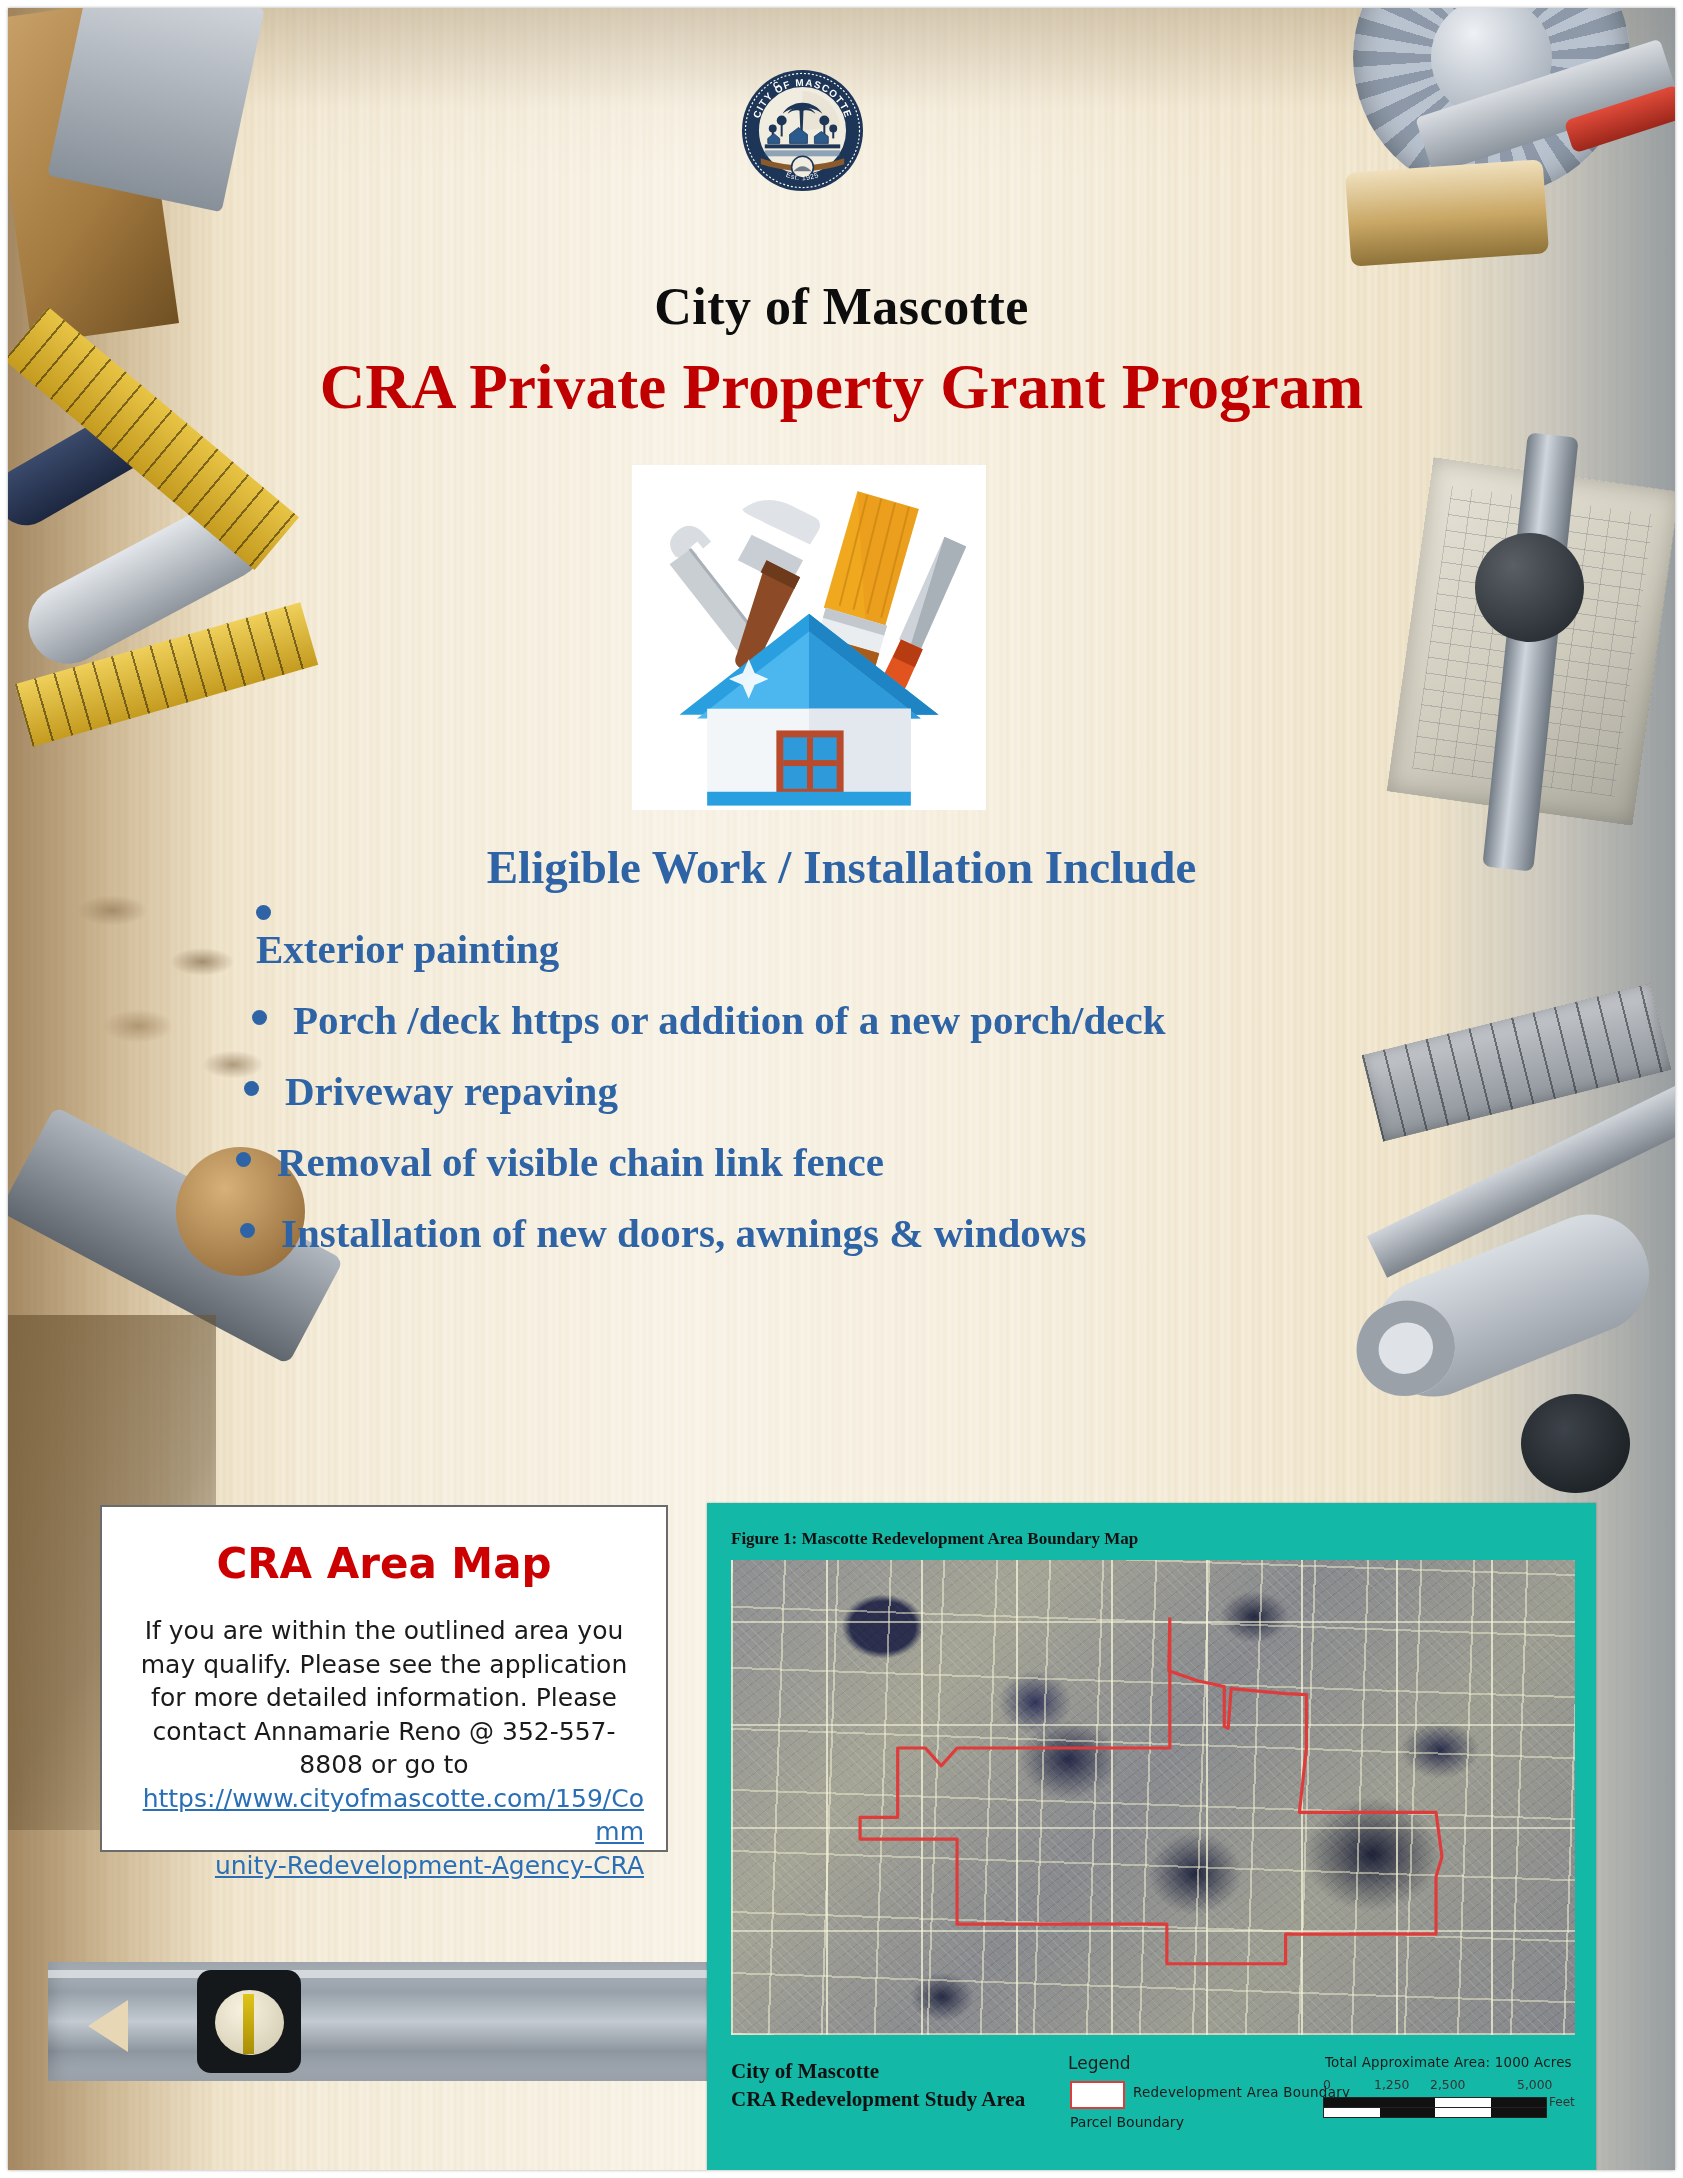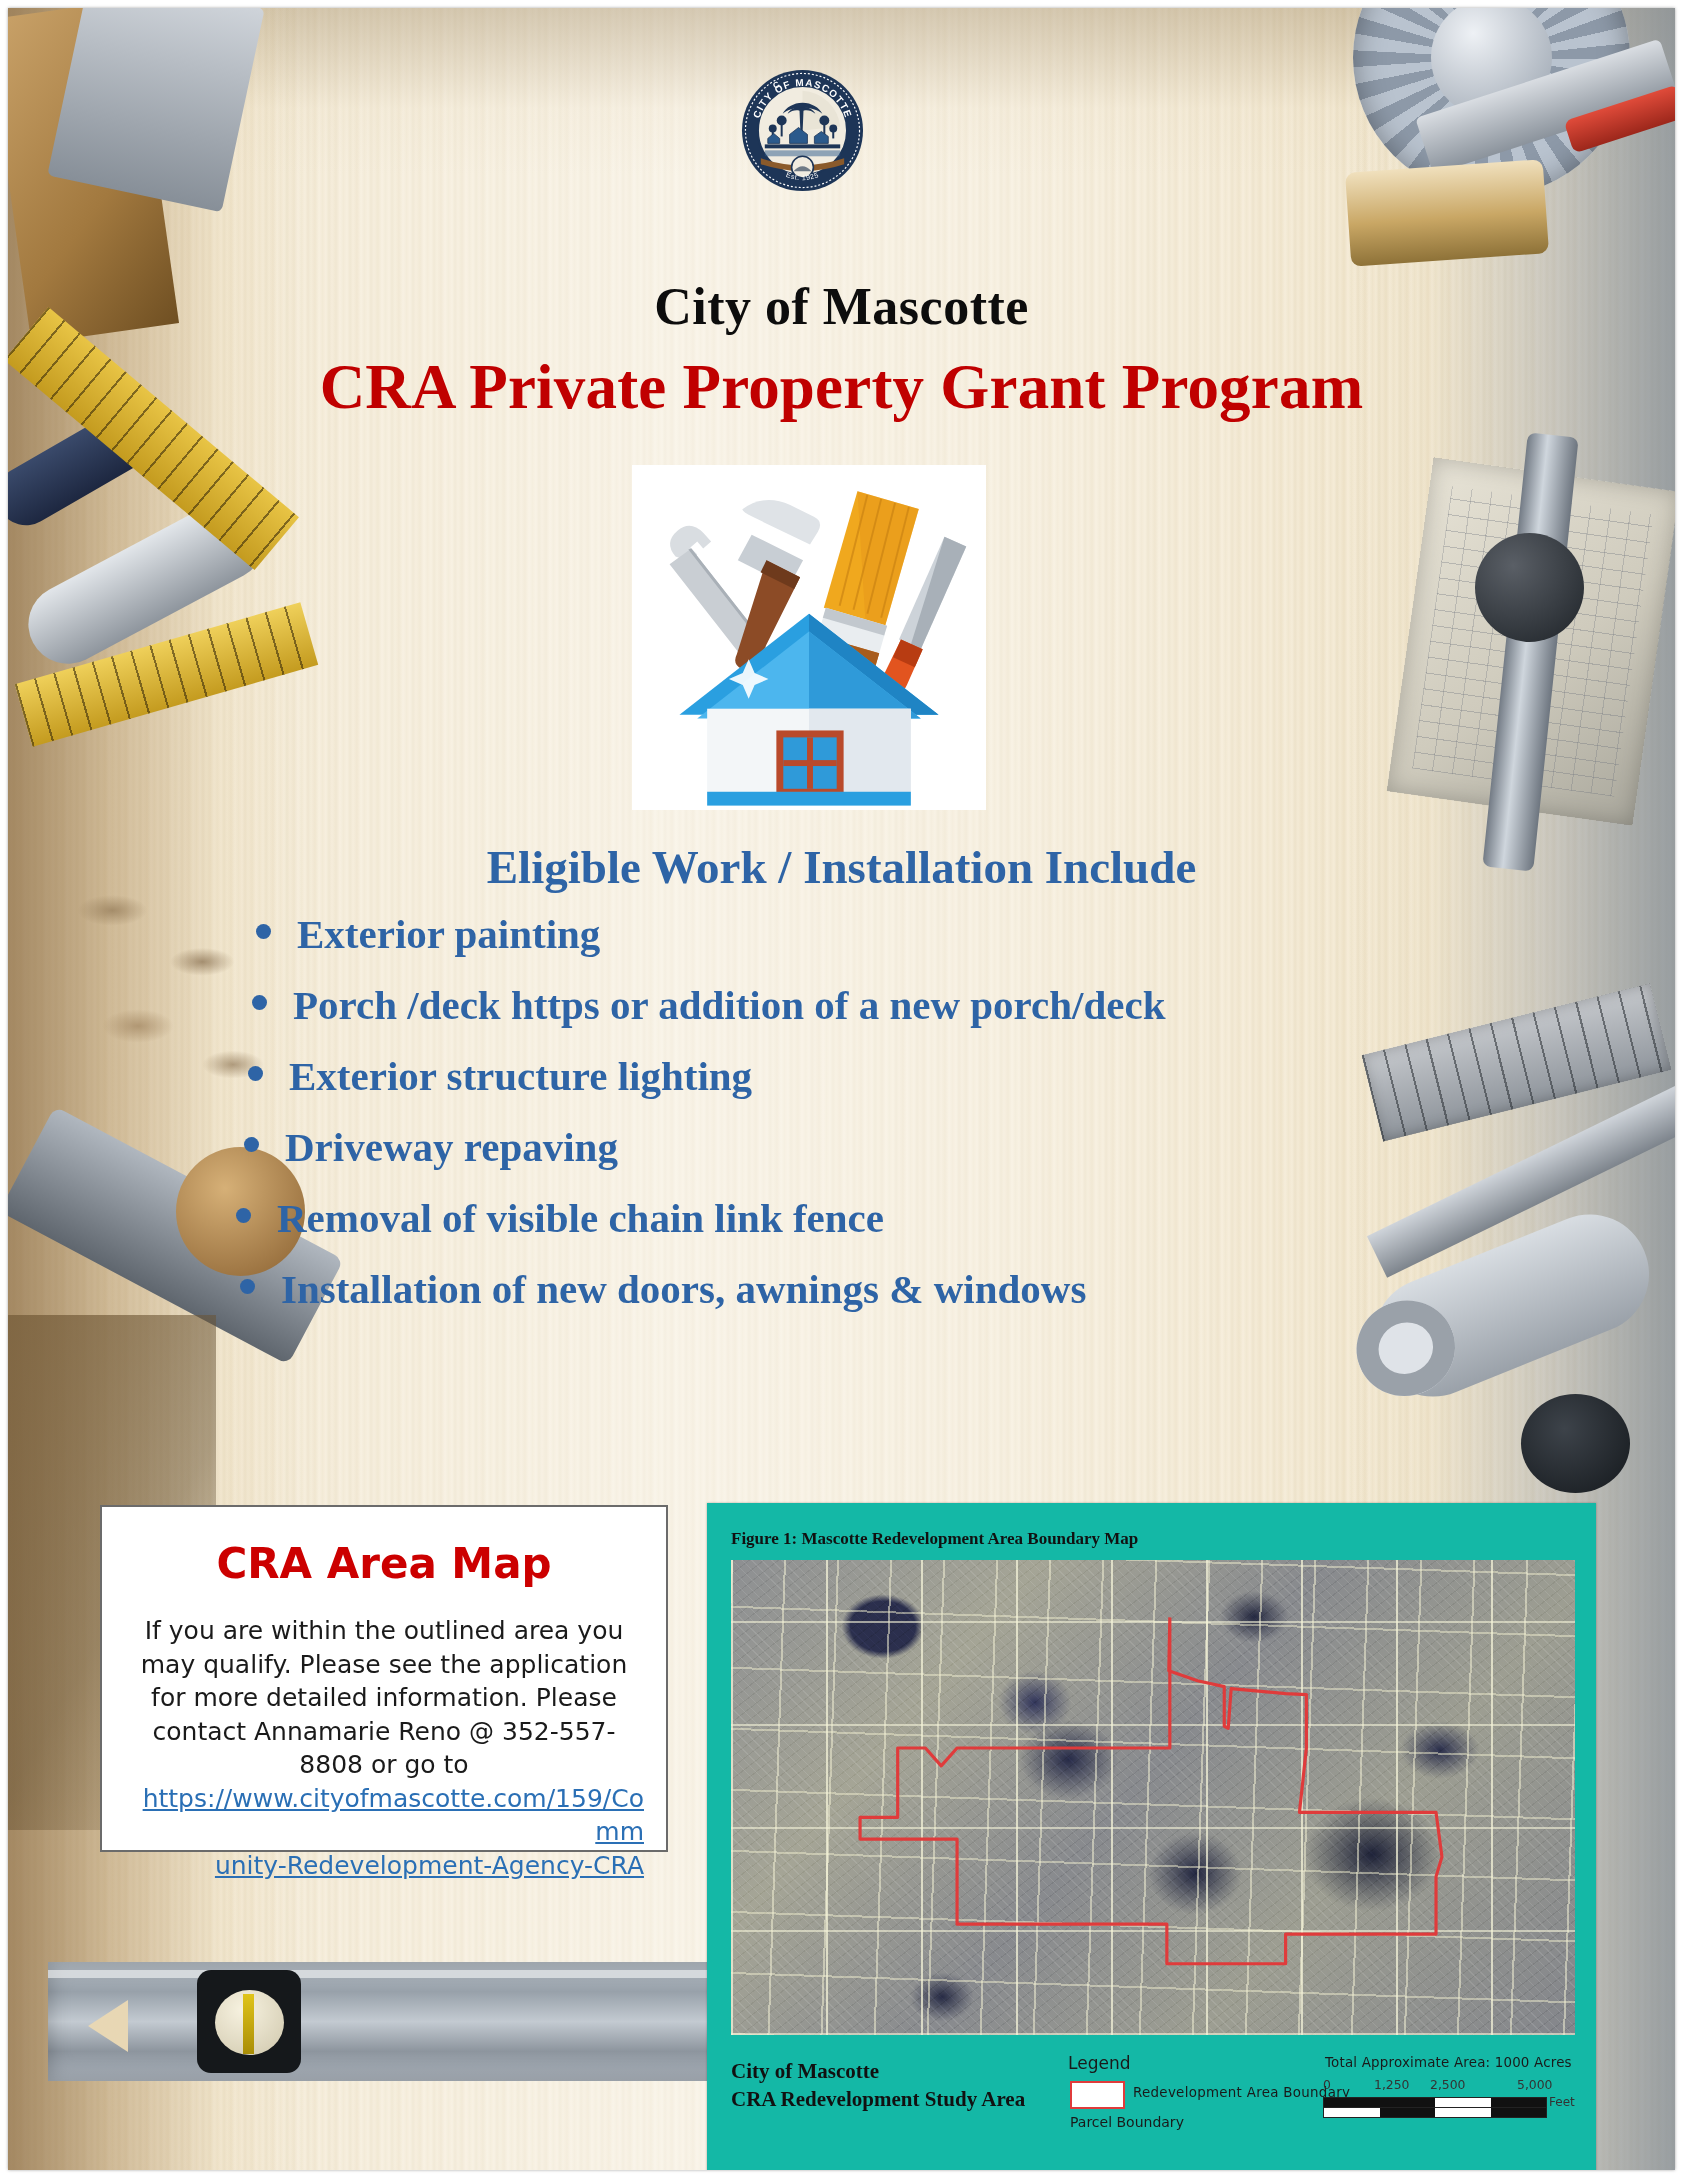--- a/index.html
+++ b/index.html
@@ -257,21 +257,21 @@
     display:flex;align-items:baseline;
     font-size:41px;font-weight:bold;color:#2e64a6;
     font-family:"Liberation Serif", serif;
     line-height:1.0;
     margin-bottom:30px;
   }
   .bullet .dot{
     display:inline-block;width:15px;height:15px;border-radius:50%;
     background:#2e64a6;margin-right:26px;flex:0 0 auto;position:relative;top:-9px;
   }
-  .b0{margin-left:14px;}
+  .b0{margin-left:14px;flex-direction:column;}
   .b1{margin-left:10px;}
   .b2{margin-left:6px;}
   .b3{margin-left:2px;}
   .b4{margin-left:-2px;}
   .b5{margin-left:-6px;}
   
   .crabox{
     position:absolute;left:92px;top:1497px;width:568px;height:347px;
     background:#ffffff;border:2px solid #6b6b6b;
     box-sizing:border-box;
@@ -532,24 +532,20 @@
 
     <div class="bullets">
       <div class="bullet b0">
         <span class="dot"></span>
         <span>Exterior painting</span>
       </div>
       <div class="bullet b1">
         <span class="dot"></span>
         <span>Porch /deck https or addition of a new porch/deck</span>
       </div>
-      <div class="bullet b2">
-        <span class="dot"></span>
-        <span>Exterior structure lighting</span>
-      </div>
       <div class="bullet b3">
         <span class="dot"></span>
         <span>Driveway repaving</span>
       </div>
       <div class="bullet b5">
         <span class="dot"></span>
         <span>Removal of visible chain link fence</span>
       </div>
       <div class="bullet b4">
         <span class="dot"></span>

